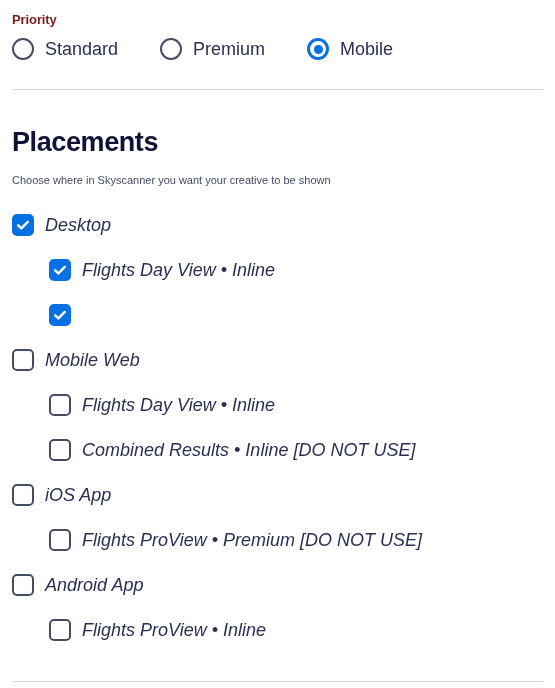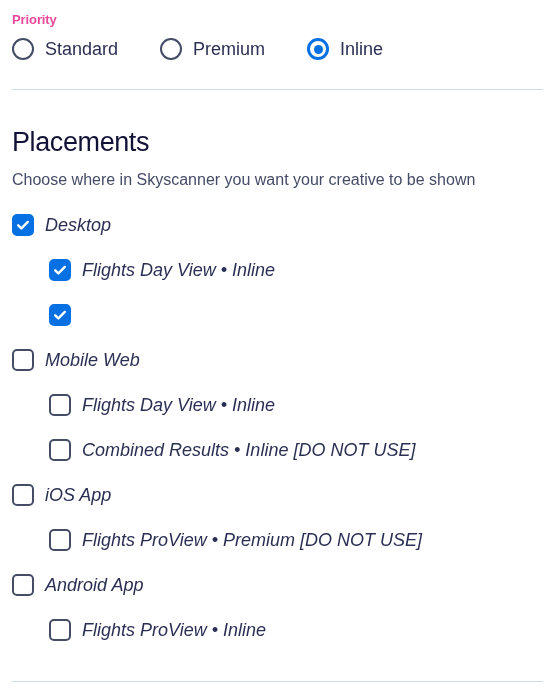--- a/index.html
+++ b/index.html
@@ -16,21 +16,21 @@
     position: relative;
   }
 
   
   .priority-section {
     padding: 12px 12px 0 12px;
   }
   .field-label {
     font-size: 13px;
     font-weight: bold;
-    color: #ec4899;
+    color: #7f1d1d;
     letter-spacing: -0.1px;
     line-height: 16px;
     margin: 0 0 10px 0;
   }
   .radio-row {
     display: flex;
     align-items: center;
     gap: 16px;
   }
   .radio-option {
@@ -82,28 +82,28 @@
     margin: 0 12px;
   }
   .divider-top { margin-top: 29px; }
 
   
   .placements-section {
     padding: 0 12px;
   }
   .section-title {
     font-size: 27px;
-    font-weight: normal;
+    font-weight: bold;
     color: #111236;
     letter-spacing: -0.4px;
     line-height: 32px;
     margin: 36px 0 0 0;
   }
   .section-subtitle {
-    font-size: 16px;
+    font-size: 11px;
     line-height: 20px;
     color: #444C66;
     margin: 12px 0 8px 0;
   }
 
   .placement-list {
     margin-top: 24px;
     font-style: italic;
   }
 
@@ -166,21 +166,21 @@
       <div class="radio-option">
         <span class="radio-box"></span>
         <span class="radio-label">Standard</span>
       </div>
       <div class="radio-option">
         <span class="radio-box"></span>
         <span class="radio-label">Premium</span>
       </div>
       <div class="radio-option">
         <span class="radio-box checked"></span>
-        <span class="radio-label">Inline</span>
+        <span class="radio-label">Mobile</span>
       </div>
     </div>
 </div>
 
 <div class="divider divider-top"></div>
 
 <div class="placements-section">
   <h2 class="section-title">Placements</h2>
   <p class="section-subtitle">Choose where in Skyscanner you want your creative to be shown</p>
   <div class="placement-list" id="placement-list">

